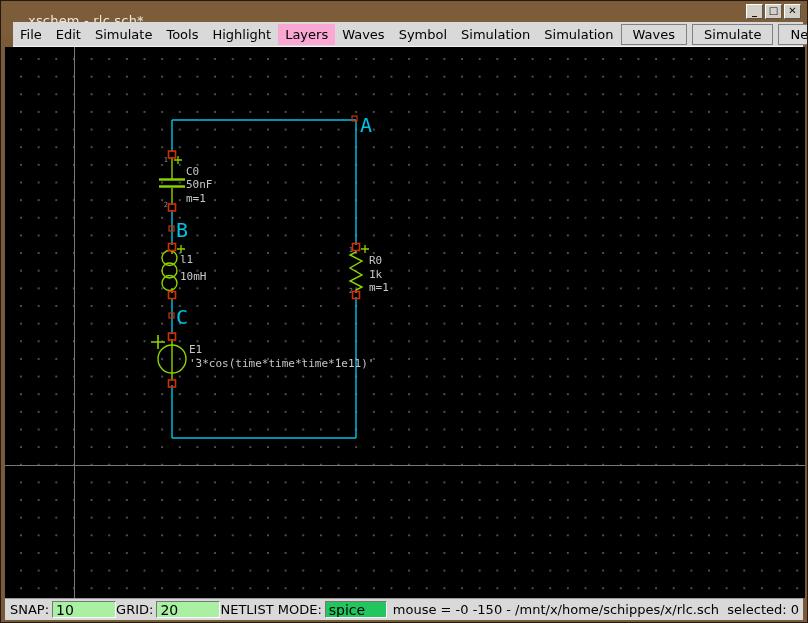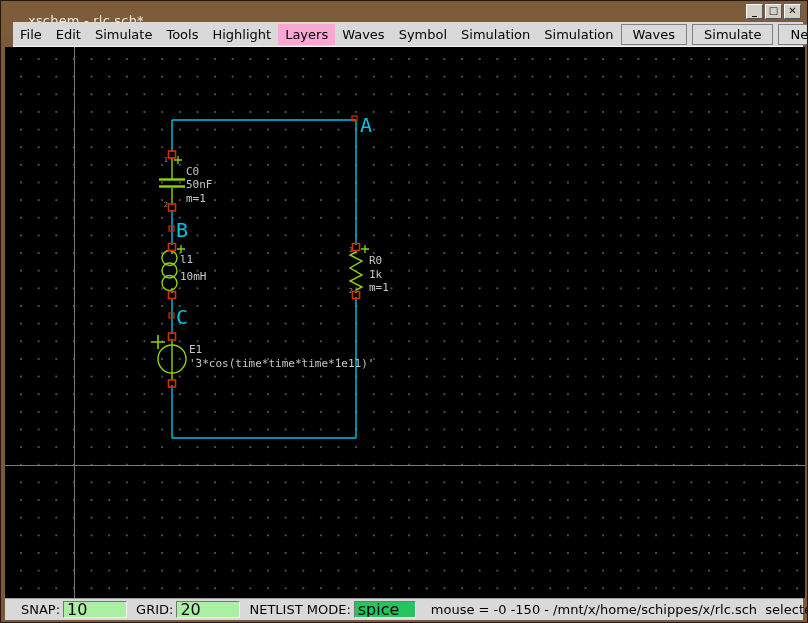--- a/index.html
+++ b/index.html
@@ -52,25 +52,25 @@
   svg{position:absolute;top:0;left:0;}
   svg text{font-family:"DejaVu Sans Mono",monospace;}
   .ctext{fill:#c6c6c6;font-size:11px;}
   .pnum{fill:#8f8f8f;font-size:7px;}
   .nlabel{fill:#00c3e6;font-size:20px;}
   
   .statusbar{
     position:absolute;top:597px;left:4px;right:4px;height:22px;
     background:#d9d9d9;border-top:1px solid #9a9a9a;
     display:flex;align-items:center;font-size:13px;color:#000;
-    padding-left:16px;
+    padding-left:5px;
   }
   .statusbar label{margin-right:3px;white-space:nowrap;}
   .entry{
-    height:17px;font-size:16px;padding:0 3px;margin-right:9px;
+    height:17px;font-size:14px;padding:0 3px;
     border-top:1px solid #777;border-left:1px solid #777;
     border-bottom:1px solid #fff;border-right:1px solid #fff;
     font-family:"DejaVu Sans",sans-serif;
   }
   .entry.green{background:#aaf0a2;width:64px;}
   .entry.plain{background:#22c55e;width:62px;}
   .info{margin-left:6px;white-space:pre;}
 </style>
 </head>
 <body>

